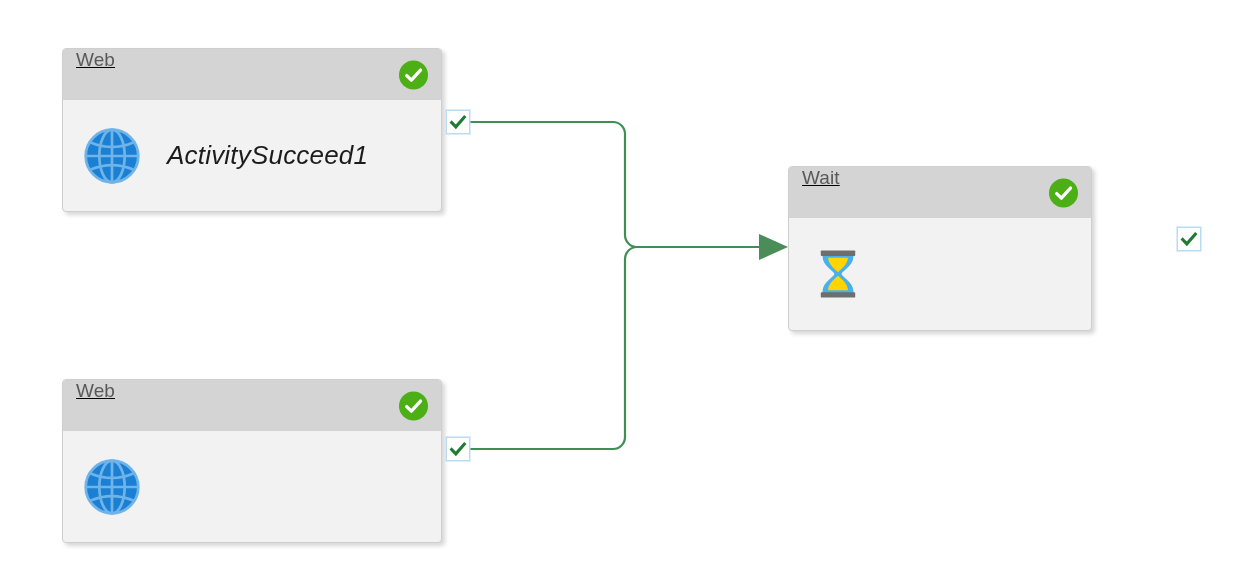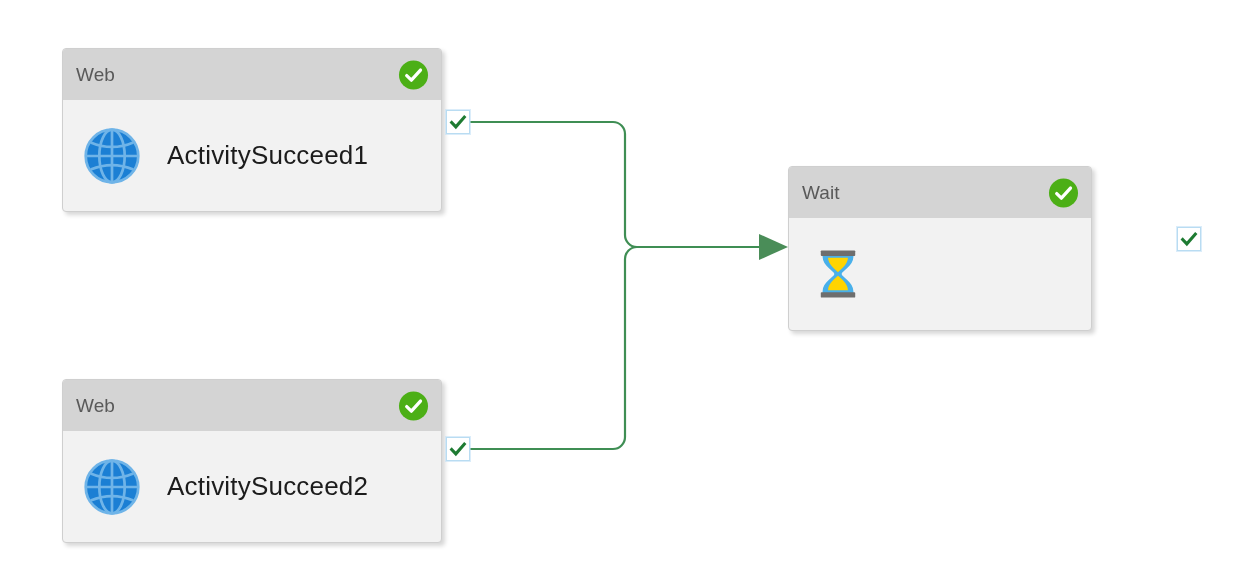--- a/index.html
+++ b/index.html
@@ -24,22 +24,22 @@
     box-shadow:3px 3px 4px rgba(0,0,0,0.16);
     box-sizing:border-box;
   }
   .node-header{
     position:relative;
     height:51px;
     background:#d4d4d4;
     border-top-left-radius:3px;
     border-top-right-radius:3px;
     display:flex;
-    align-items:center;
     box-sizing:border-box;
+    text-decoration:underline;
   }
   .node-type{
     font-size:19px;
     color:#595959;
     margin-left:13px;
     letter-spacing:.1px;
     white-space:nowrap;
   }
   .status-badge{
     position:absolute;
@@ -47,20 +47,21 @@
     top:50%;
     transform:translateY(-50%);
     width:31px;height:31px;
   }
   .node-body{
     position:relative;
     height:calc(100% - 51px);
     display:flex;
     align-items:center;
     box-sizing:border-box;
+    font-style:italic;
   }
   .node-icon{
     width:58px;height:58px;
     margin-left:20px;
     flex:0 0 auto;
     display:block;
   }
   .node-label{
     font-size:26px;
     color:#1c1c1c;
@@ -141,21 +142,20 @@
         <circle cx="32" cy="32" r="29" fill="#1b7fd4"></circle>
         <g fill="none" stroke="#6fb4e8" stroke-width="3">
           <circle cx="32" cy="32" r="29"></circle>
           <ellipse cx="32" cy="32" rx="14" ry="29"></ellipse>
           <line x1="32" y1="3" x2="32" y2="61"></line>
           <line x1="3" y1="32" x2="61" y2="32"></line>
           <path d="M8.5 17 Q32 27 55.5 17"></path>
           <path d="M8.5 47 Q32 37 55.5 47"></path>
         </g>
       </svg>
-      <span class="node-label">ActivitySucceed2</span>
     </div>
   </div>
 
   <div class="port" style="left:446px;top:437px;">
     <svg width="18" height="18" viewBox="0 0 20 20" xmlns="http://www.w3.org/2000/svg">
       <path d="M3 10.5 L7.6 15.4 L17 4.6" fill="none" stroke="#1e7b32" stroke-width="3.4" stroke-linecap="square" stroke-linejoin="miter"></path>
     </svg>
   </div>
 
   <div class="node" style="left:788px;top:166px;width:304px;height:165px;">

